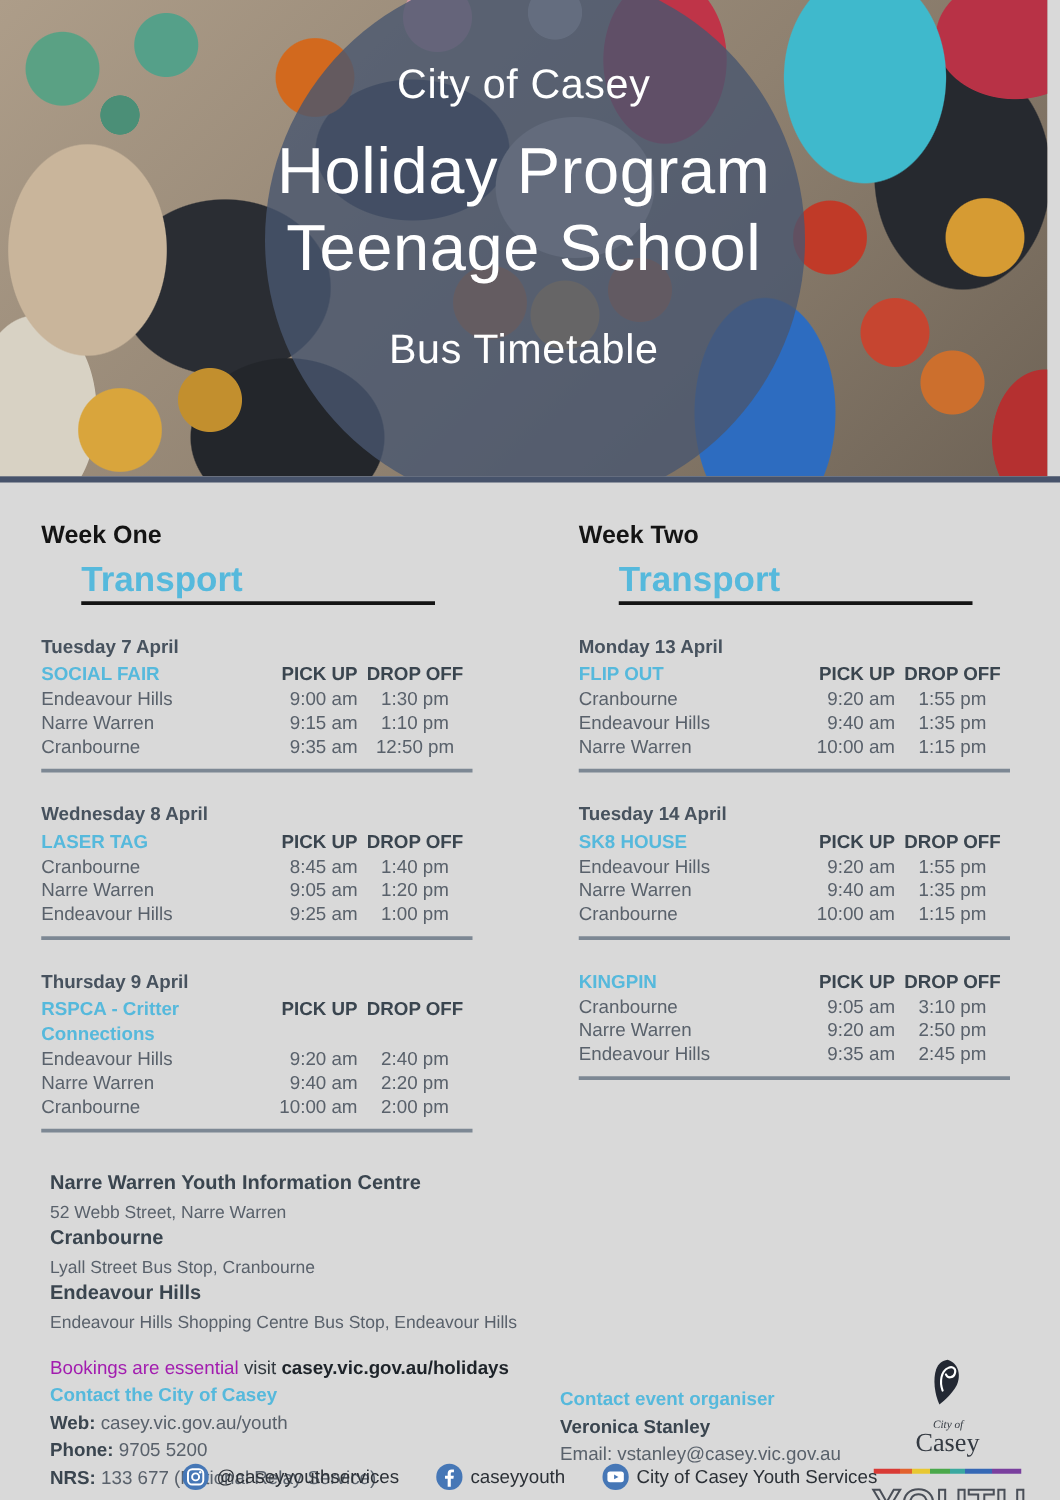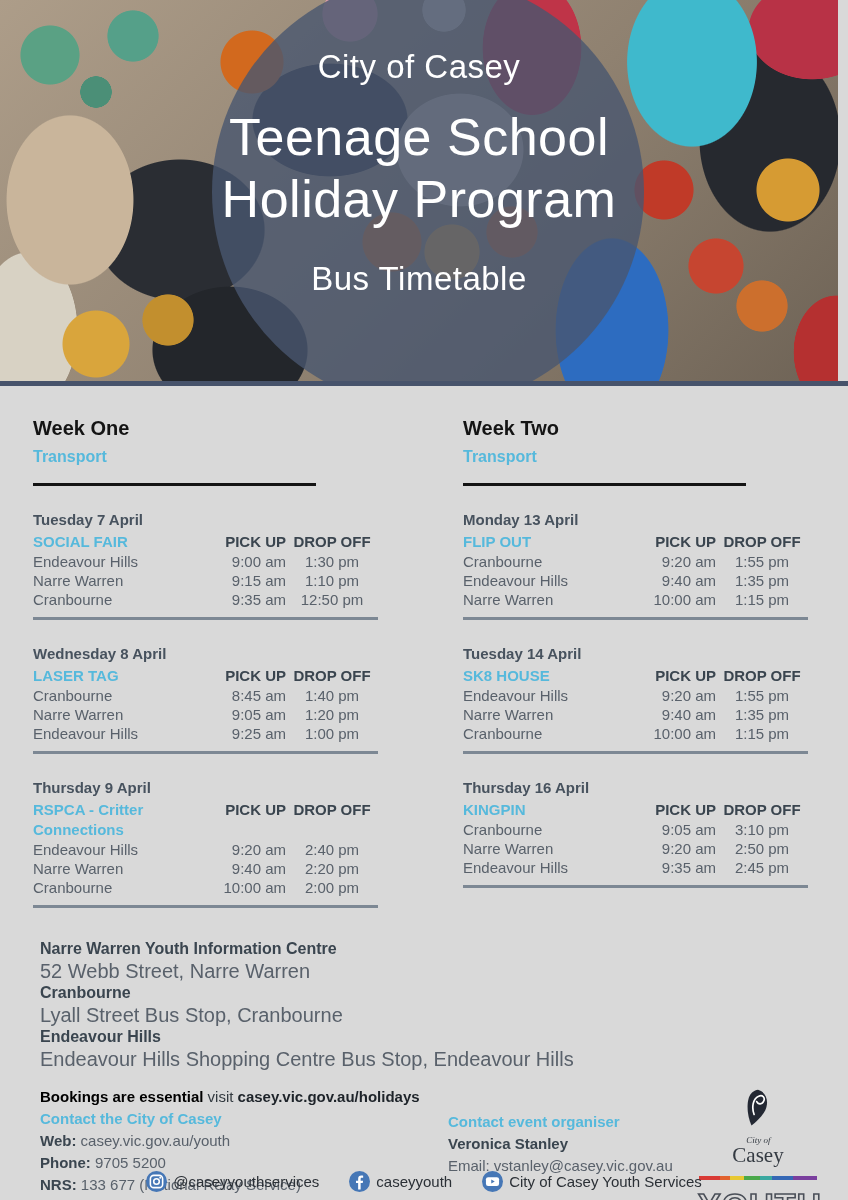--- a/index.html
+++ b/index.html
@@ -60,48 +60,48 @@
   .hero-title { font-size:52px; font-weight:400; line-height:62px; margin-top:20px; }
   .hero-subtitle { font-size:33px; font-weight:400; margin-top:30px; }
   .hero-edge { width:848px; height:5px; background:#47536b; }
 
   
   .content { padding:31px 33px 0 33px; }
   .weeks { display:flex; gap:85px; }
   .week { width:345px; flex:0 0 345px; }
   .week-title { font-size:20px; font-weight:bold; color:#141414; }
   .transport-head {
-    font-size:16px; font-weight:bold; color:#56b9dc; margin-top:8px;
-    padding-bottom:17px; border-bottom:3.5px solid #141414; width:283px;
+    font-size:28px; font-weight:bold; color:#56b9dc; margin-top:8px;
+    padding-bottom:1px; border-bottom:3.5px solid #141414; width:283px;margin-left:32px;
   }
   .event { margin-top:24px; }
   .event .rule { border-bottom:3px solid #7d8894; margin-top:8px; }
   .event-date { font-size:15px; font-weight:bold; color:#47525e; line-height:20px; }
   .event-head { display:flex; align-items:baseline; margin-top:2px; line-height:20px; }
   .event-name { flex:1; font-size:15px; font-weight:bold; color:#56b9dc; }
   .col-p { width:84px; text-align:right; }
   .col-d { width:92px; text-align:center; }
   .event-head .col-p, .event-head .col-d { font-size:15px; font-weight:bold; color:#3a454f; }
   .trow { display:flex; font-size:15px; color:#59616b; line-height:19px; }
   .trow .loc { flex:1; }
 
   
   .pickup-section { margin-top:30px; }
   .pickup-title-row { display:flex; align-items:center; margin-left:-13px; }
   .bullet { width:20px; height:20px; border-radius:50%; background:#56b9dc; margin-right:3px; flex:0 0 20px; }
   .pickup-title { font-size:19px; font-weight:bold; color:#56b9dc; }
   .pickup-list { margin-left:7px; margin-top:6px; }
   .point-name { font-size:16px; font-weight:bold; color:#3a454f; line-height:22px; }
-  .point-address { font-size:20px; color:#59616b; line-height:22px; }
+  .point-address { font-size:14px; color:#59616b; line-height:22px; }
 
   
   .bottom { display:flex; padding:16px 33px 0 40px; }
   .bottom-left { width:408px; flex:0 0 408px; }
   .bookings-line { font-size:15px; line-height:22px; }
-  .bookings-highlight { color:#000000; font-weight:bold; }
+  .bookings-highlight { color:#a21caf; font-weight:normal; }
   .bookings-middle { color:#32393f; }
   .bookings-link { color:#1d2329; font-weight:bold; }
   .council-title { font-size:15px; font-weight:bold; color:#56b9dc; line-height:22px; }
   .contact-line { font-size:15px; line-height:22px; color:#59616b; }
   .contact-line b { color:#3a454f; }
   .organiser { width:250px; flex:0 0 250px; margin-top:25px; }
   .organiser-title { font-size:15px; font-weight:bold; color:#56b9dc; line-height:22px; }
   .organiser-name { font-size:15px; font-weight:bold; color:#3a454f; line-height:22px; }
   .organiser-line { font-size:15px; color:#59616b; line-height:22px; }
 
@@ -130,22 +130,22 @@
 </style>
 </head>
 <body>
 
 <header class="hero">
   <div class="hero-bg"></div>
   <div class="hero-circle"></div>
   <div class="hero-text">
     <div class="hero-pretitle">City of Casey</div>
     <div class="hero-title">
+      <div>Holiday Program</div>
       <div>Teenage School</div>
-      <div>Holiday Program</div>
     </div>
     <div class="hero-subtitle">Bus Timetable</div>
   </div>
 </header>
 <div class="hero-edge"></div>
 
 <main class="content">
   <div class="weeks" id="weeks">
       <section class="week">
     <h2 class="week-title">Week One</h2>
@@ -281,21 +281,20 @@
   </div>
               <div class="trow">
     <span class="loc">Cranbourne</span>
     <span class="col-p pickup">10:00 am</span>
     <span class="col-d dropoff">1:15 pm</span>
   </div>
             </div>
     <div class="rule"></div>
   </div>
           <div class="event">
-    <div class="event-date">Thursday 16 April</div>
     <div class="event-head">
       <span class="event-name">KINGPIN</span>
       <span class="col-p">PICK UP</span>
       <span class="col-d">DROP OFF</span>
     </div>
     <div class="rows">
               <div class="trow">
     <span class="loc">Cranbourne</span>
     <span class="col-p pickup">9:05 am</span>
     <span class="col-d dropoff">3:10 pm</span>

